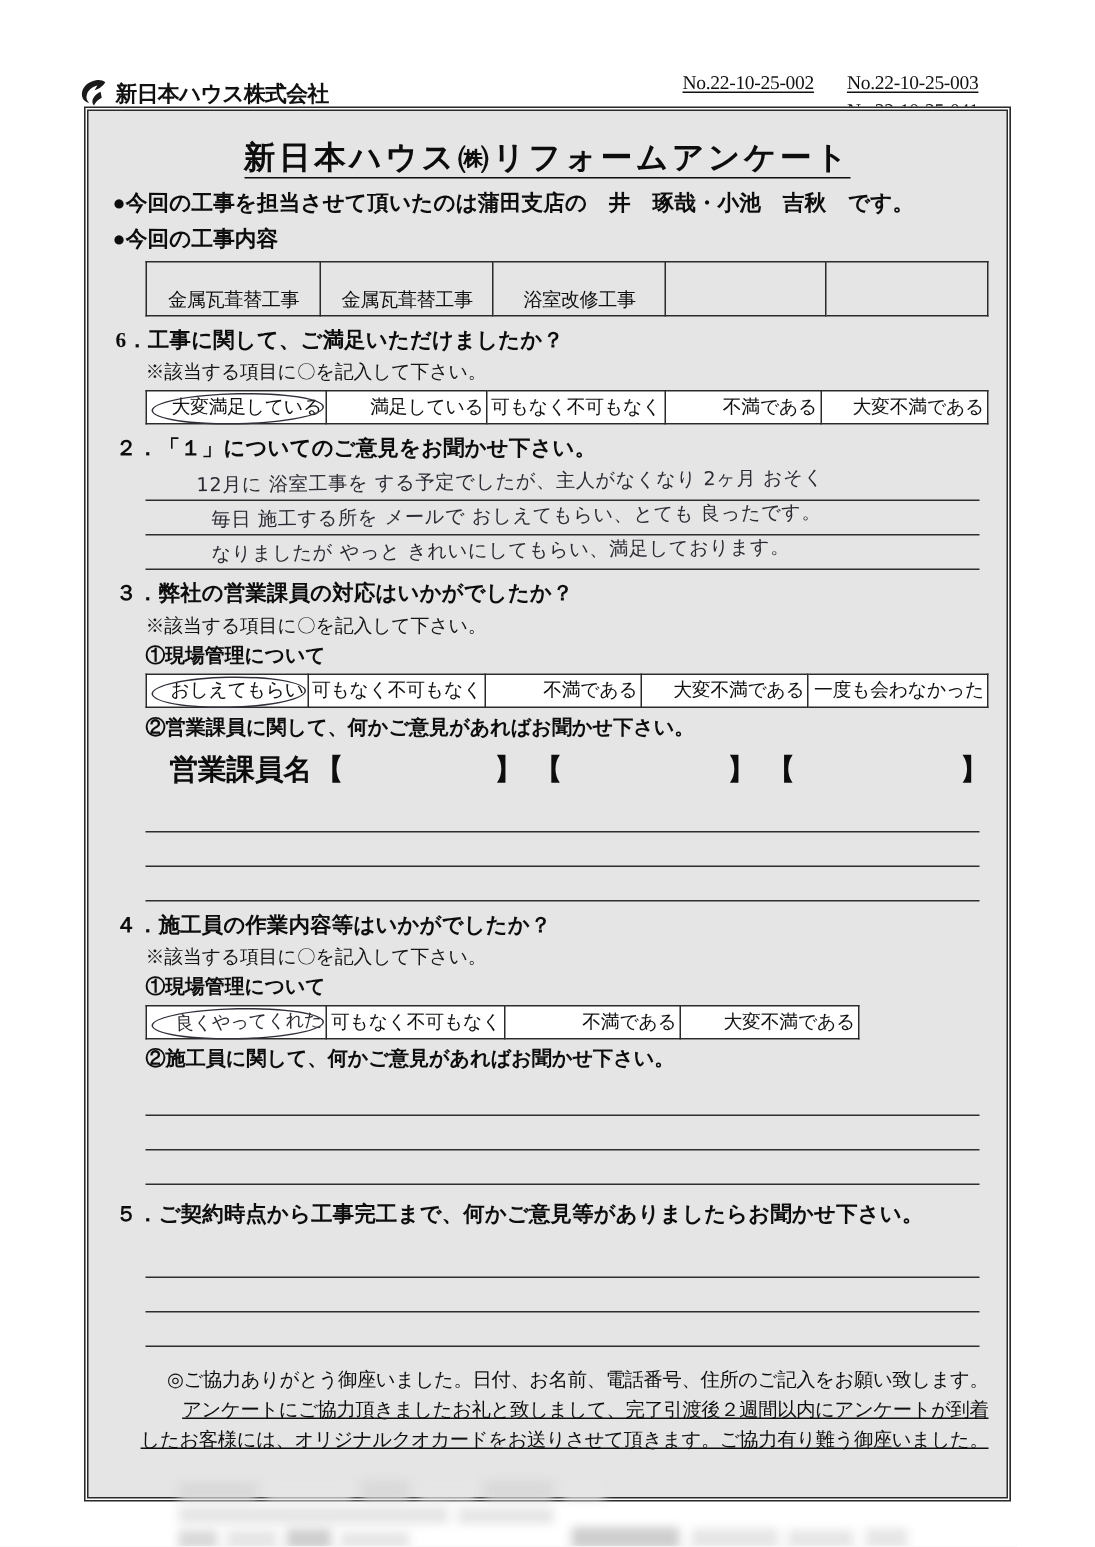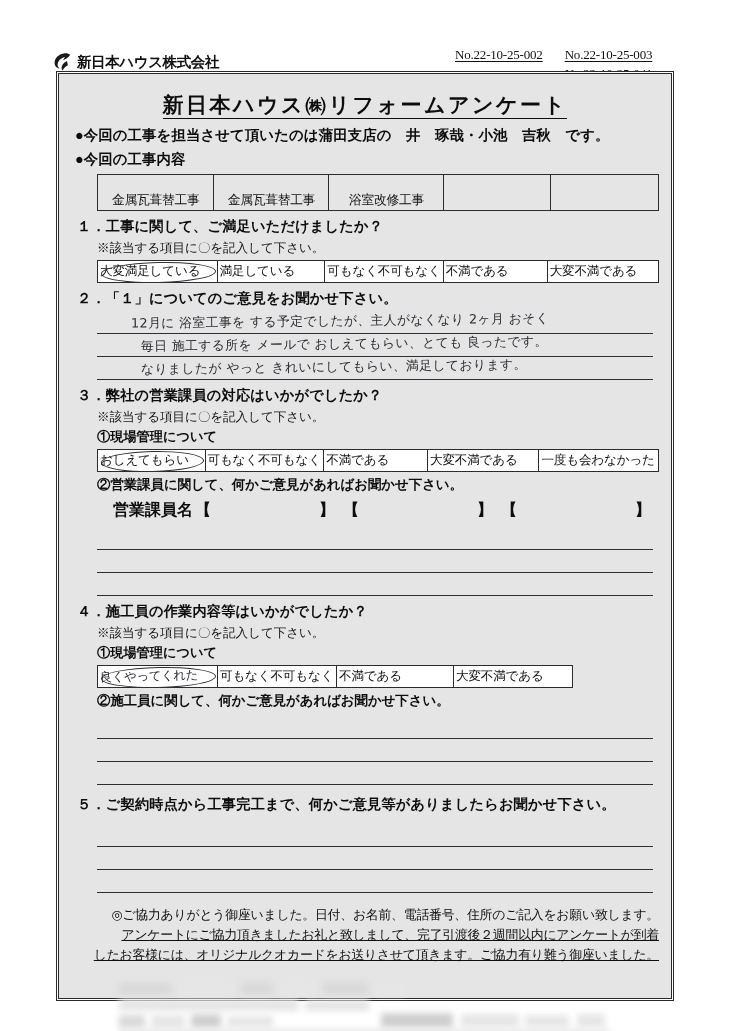--- a/index.html
+++ b/index.html
@@ -113,21 +113,21 @@
   
   .opt-table {
     border-collapse: collapse;
     table-layout: fixed;
     margin: 3px 0 4px 26px;
     background: #fff;
   }
   .opt-table td {
     border: 1px solid #2b2b2b;
     height: 21px;
-    text-align: left;
+    text-align: right;
     font-size: 12.6px;
     letter-spacing: -0.2px;
     color: #111;
     padding: 0 2px;
     white-space: nowrap;
     position: relative;
   }
 
   
   .work-table {
@@ -228,21 +228,21 @@
     font-family: "DejaVu Sans", sans-serif;
     font-size: 12.2px;
     color: #2b2b33;
     letter-spacing: -0.2px;
     transform: rotate(-1.5deg);
     display: inline-block;
   }
 
   
   .staff-row {
-    font-size: 16px;
+    font-size: 19px;
     font-weight: bold;
     margin: 6px 0 2px 42px;
     color: #0d0d0d;
     display: flex;
     align-items: flex-start;
     white-space: nowrap;
   }
   .staff-label { margin-right: 2px; }
   .brk { font-weight: bold; }
   .brk-gap-1 { display: inline-block; width: 108px; }
@@ -321,21 +321,21 @@
             <tr>
           <td>金属瓦葺替工事</td>
           <td>金属瓦葺替工事</td>
           <td>浴室改修工事</td>
           <td></td>
           <td></td>
         </tr>
       </tbody>
         </table>
 
-      <div class="q-head">１．工事に関して、ご満足いただけましたか？</div>
+      <div class="q-head">6．工事に関して、ご満足いただけましたか？</div>
       <div class="q-note">※該当する項目に〇を記入して下さい。</div>
       <table class="opt-table">
         <tbody>
             <tr>
           <td class="circled" style="width:119px">
             <span>大変満足している</span>
             <span class="ellipse"></span>
           </td>
           <td style="width:111px">満足している</td>
           <td style="width:112px">可もなく不可もなく</td>

